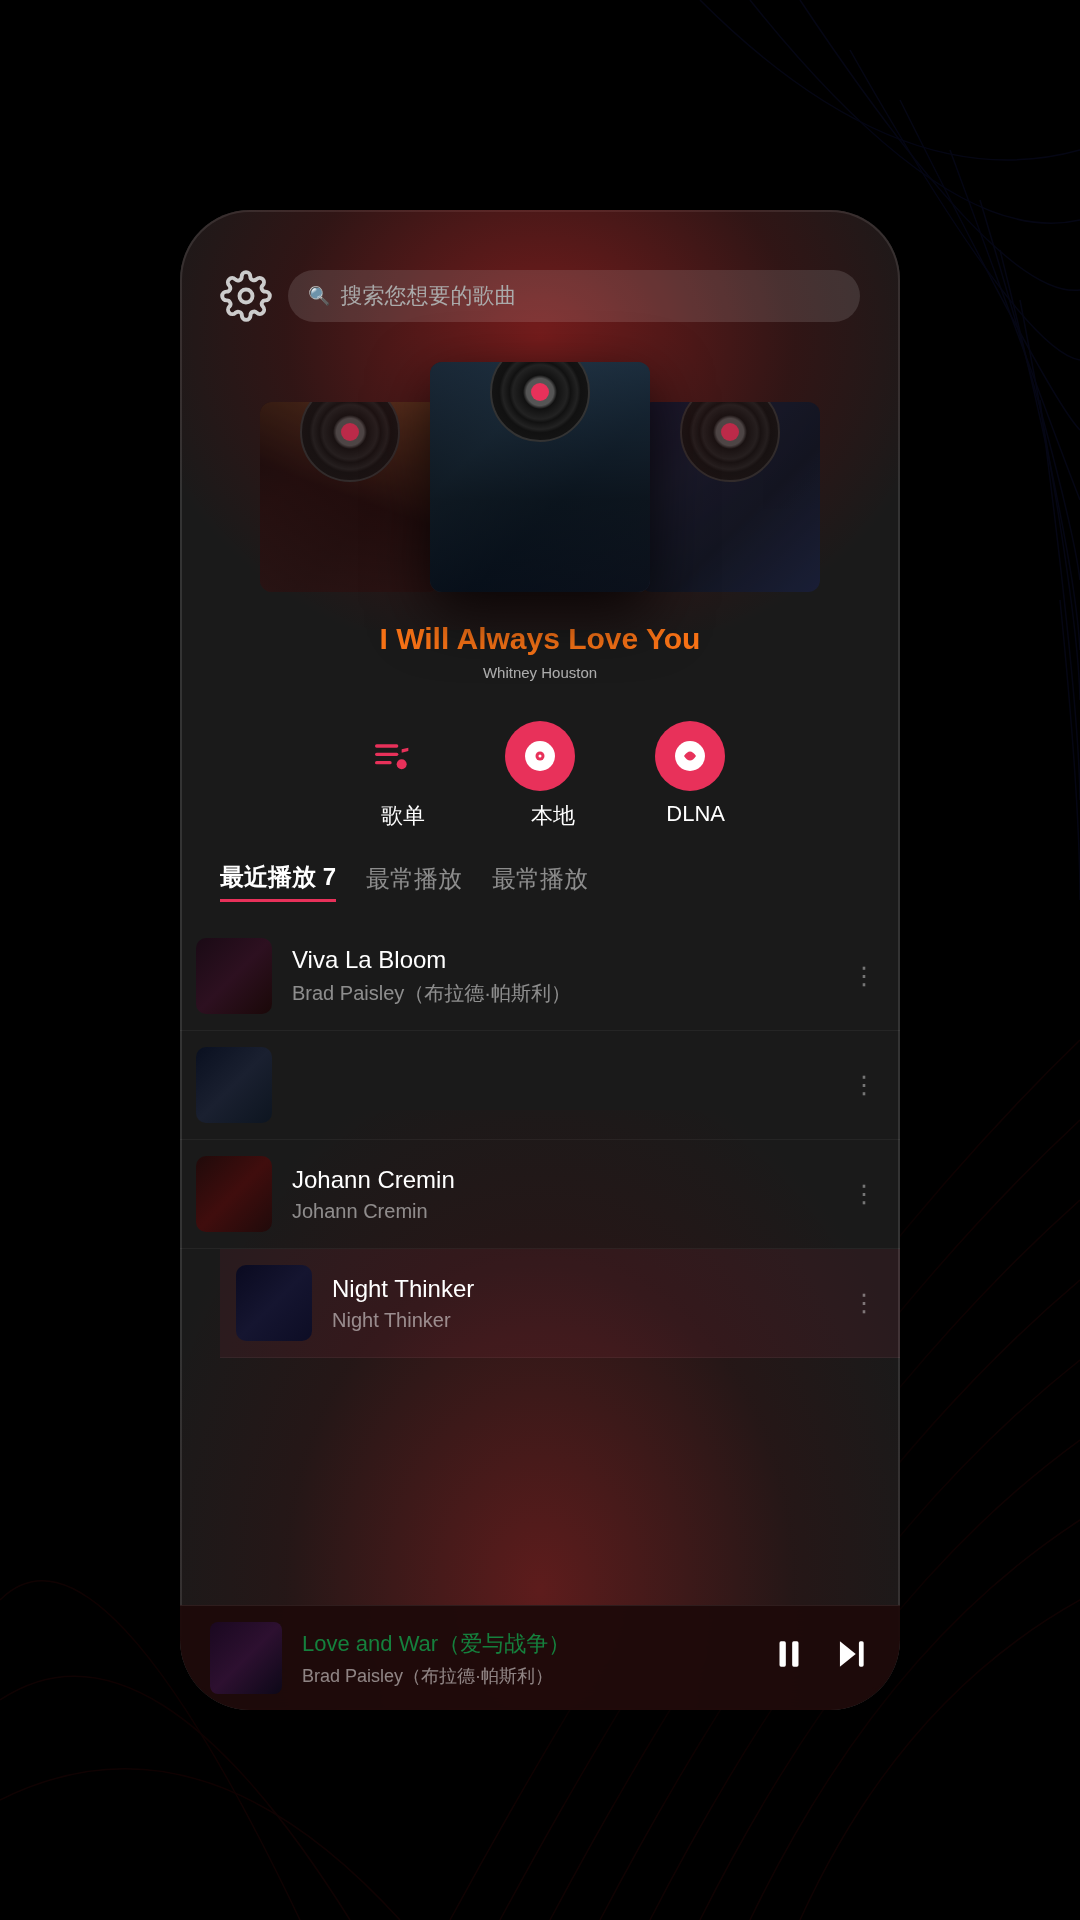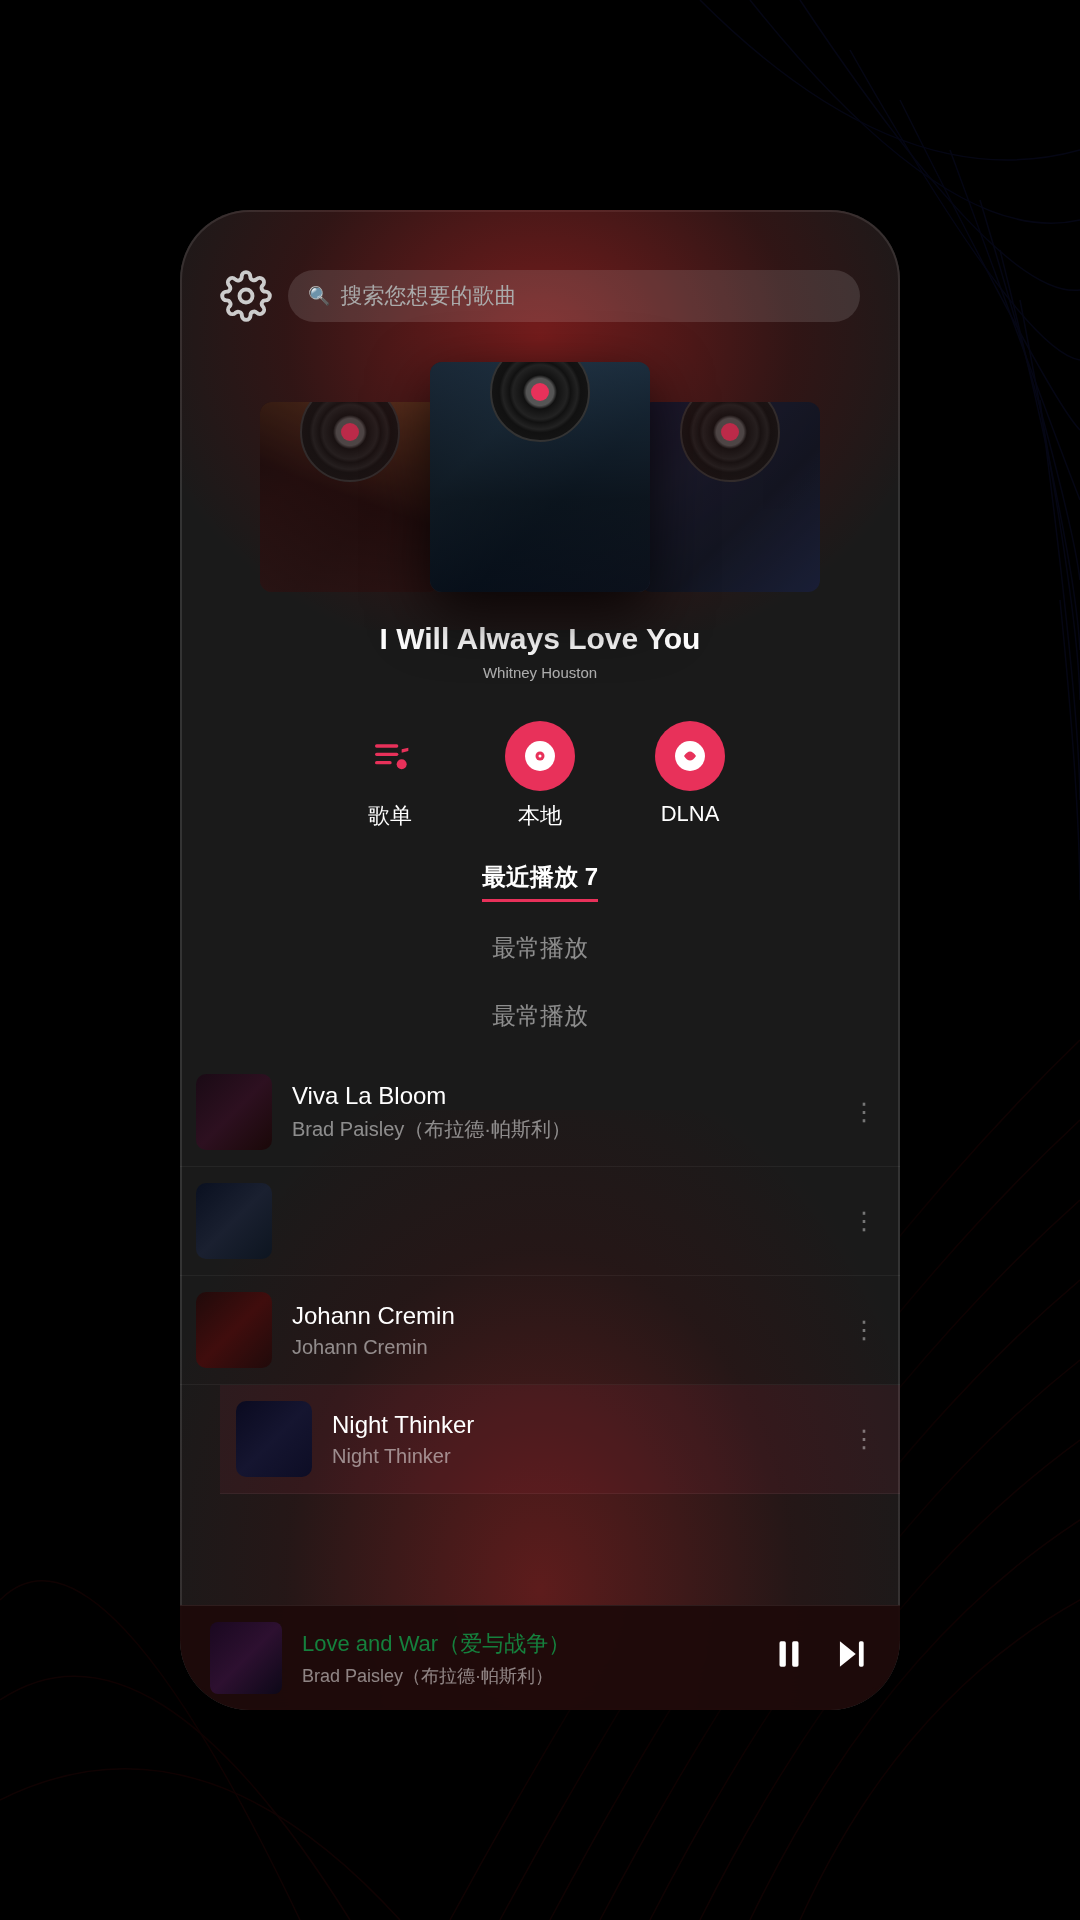--- a/index.html
+++ b/index.html
@@ -191,21 +191,21 @@
       height: 100%;
     }
 
     
     .song-info {
       text-align: center;
       padding: 20px 0 10px;
     }
 
     .song-title {
-      color: #ffffff;
+      color: #f97316;
       font-size: 30px;
       font-weight: 600;
       margin-bottom: 8px;
     }
 
     .song-artist {
       color: rgba(255,255,255,0.65);
       font-size: 15px;
     }
 
@@ -213,21 +213,21 @@
     .nav-icons {
       display: flex;
       justify-content: center;
       gap: 80px;
       padding: 30px 0 20px;
     }
 
     .nav-item {
       display: flex;
       flex-direction: column;
-      align-items: center;
+      align-items: flex-end;
       gap: 10px;
       cursor: pointer;
     }
 
     .nav-icon-circle {
       width: 70px;
       height: 70px;
       background: #e8315a;
       border-radius: 50%;
       display: flex;
@@ -252,21 +252,20 @@
       color: #fff;
       font-size: 22px;
     }
 
     
     .tabs {
       display: flex;
       align-items: center;
       padding: 10px 40px 20px;
       gap: 30px;
-      flex-direction: column;
     }
 
     .tab {
       font-size: 24px;
       color: rgba(255,255,255,0.5);
       cursor: pointer;
       padding-bottom: 6px;
     }
 
     .tab.active {

